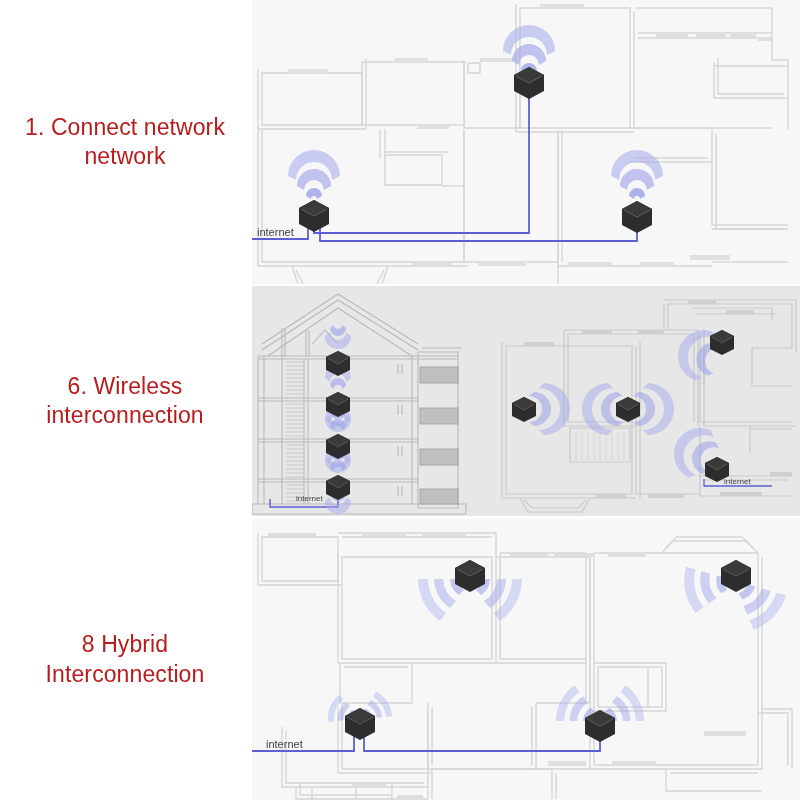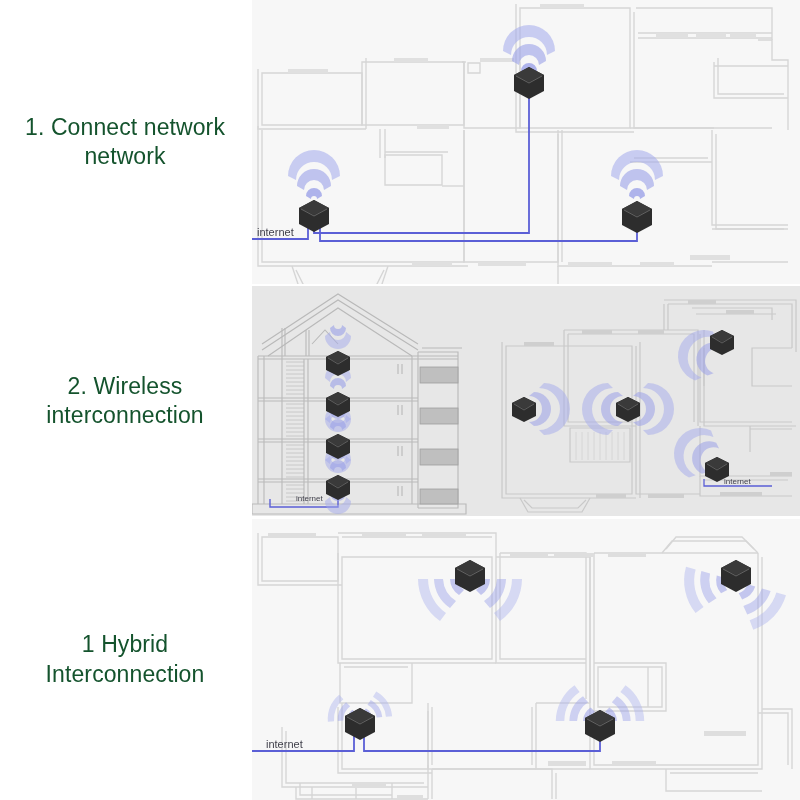--- a/index.html
+++ b/index.html
@@ -21,21 +21,21 @@
 
   .label-col{
     position:absolute;left:0;top:0;width:250px;height:100%;
     display:flex;align-items:center;justify-content:center;
     background:#ffffff;
   }
   .step-label{
     text-align:center;
     font-size:23px;
     line-height:1.28;
-    color:#14532d;
+    color:#b91c1c;
     font-weight:400;
     letter-spacing:0.1px;
     padding:0 6px;
     font-family:"Liberation Sans","DejaVu Sans",sans-serif;
   }
 
   .plan-col{
     position:absolute;left:252px;top:0;right:0;height:100%;
     overflow:hidden;
   }
@@ -169,21 +169,21 @@
         </g>
 
         <text x="5" y="236" font-size="11" fill="#3f3f4a" font-family="Liberation Sans, DejaVu Sans, sans-serif">internet</text>
       </svg>
     </div>
   </div>
 
   <div class="row row-2">
     <div class="label-col">
       <div class="step-label">
-        <span>2. Wireless</span><br>
+        <span>6. Wireless</span><br>
         <span>interconnection</span>
       </div>
     </div>
     <div class="plan-col plan-2">
       <svg viewBox="0 0 548 230" preserveAspectRatio="none">
         <defs>
           <g id="node2">
             <polygon points="0,-12 12,-6 12,7 0,13 -12,7 -12,-6" fill="#2d2d2d"></polygon>
             <polygon points="0,-12 12,-6 0,0 -12,-6" fill="#3a3a3a"></polygon>
             <polyline points="-10,-5 0,1 10,-5" fill="none" stroke="#6e6e6e" stroke-width="0.9" opacity="0.8"></polyline>
@@ -359,21 +359,21 @@
           <use href="#node2" x="465" y="183"></use>
         </g>
         <text x="472" y="198" font-size="8" fill="#3f3f4a" font-family="Liberation Sans, DejaVu Sans, sans-serif">internet</text>
       </svg>
     </div>
   </div>
 
   <div class="row row-3">
     <div class="label-col">
       <div class="step-label">
-        <span>1 Hybrid</span><br>
+        <span>8 Hybrid</span><br>
         <span>Interconnection</span>
       </div>
     </div>
     <div class="plan-col plan-3">
       <svg viewBox="0 0 548 281" preserveAspectRatio="none">
         <defs>
           <g id="node3">
             <polygon points="0,-15 15,-7 15,9 0,17 -15,9 -15,-7" fill="#2d2d2d"></polygon>
             <polygon points="0,-15 15,-7 0,0 -15,-7" fill="#3a3a3a"></polygon>
             <polyline points="-13,-6 0,1 13,-6" fill="none" stroke="#6e6e6e" stroke-width="1" opacity="0.8"></polyline>

